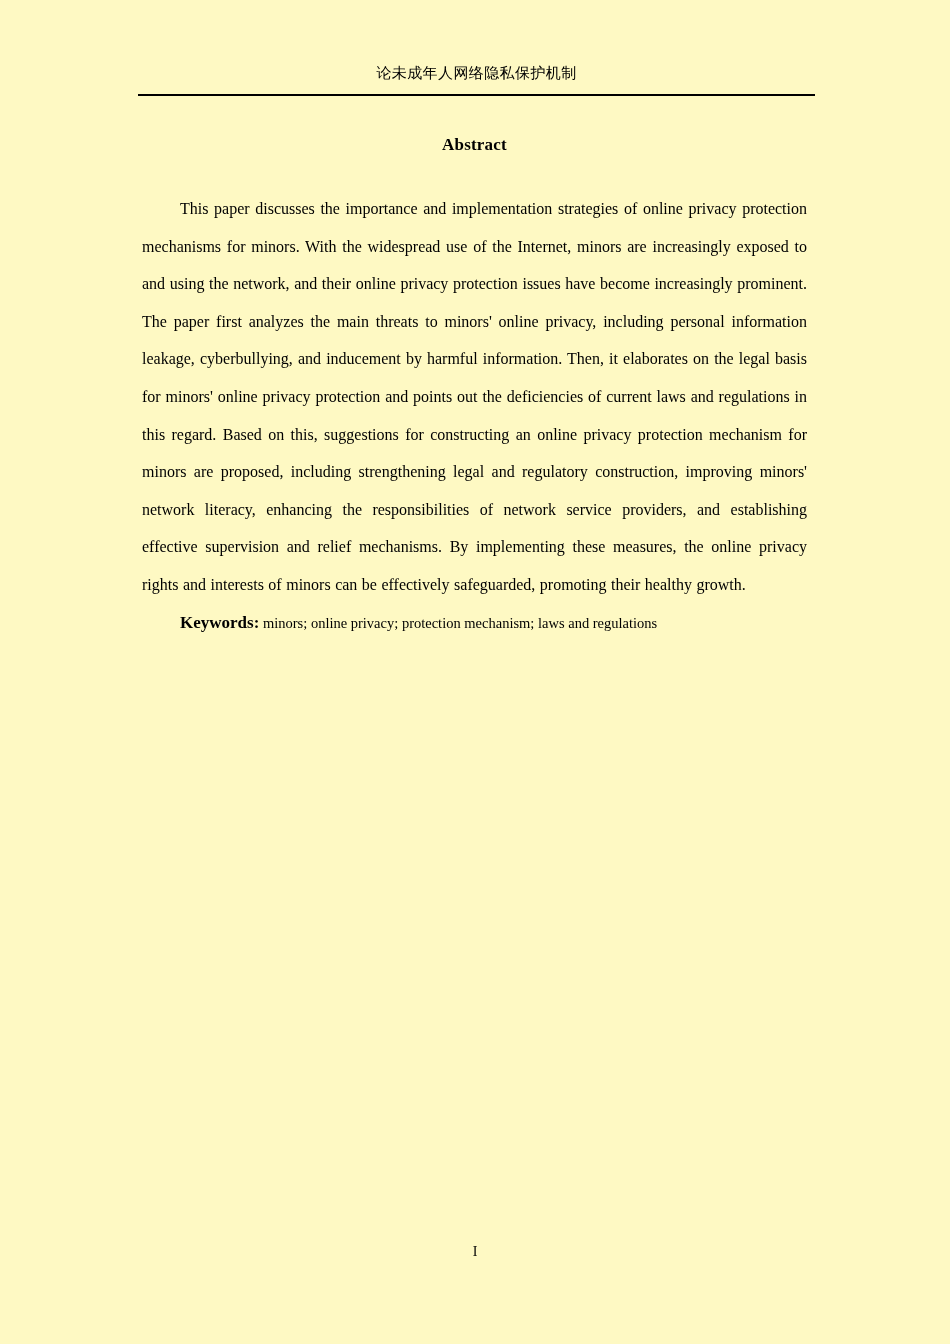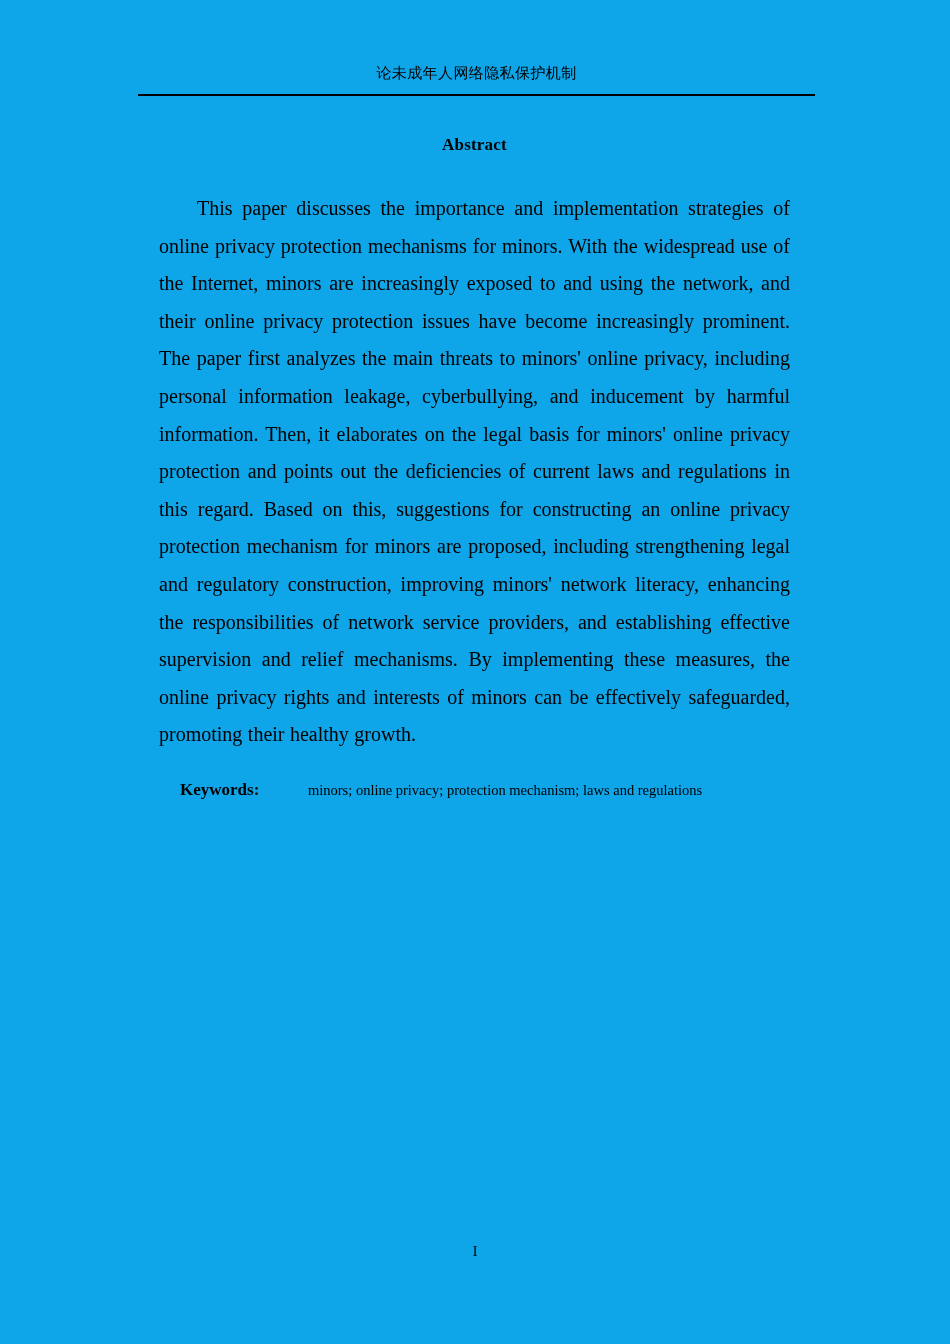--- a/index.html
+++ b/index.html
@@ -8,21 +8,21 @@
     background: #ffffff;
   }
   body {
     font-family: "Liberation Serif", "DejaVu Serif", serif;
     color: #000000;
   }
   .page {
     position: relative;
     width: 950px;
     height: 1344px;
-    background: #0ea5e9;
+    background: #fef9c3;
     overflow: hidden;
     box-sizing: border-box;
   }
 
   
   .page-header {
     position: absolute;
     left: 138px;
     top: 62px;
     width: 677px;
@@ -56,22 +56,22 @@
   .abstract-title {
     text-align: center;
     font-size: 17px;
     font-weight: bold;
     line-height: 30px;
     margin: 0 0 30px 0;
     letter-spacing: 0.2px;
   }
 
   .abstract-body {
-    margin: 17px;
-    font-size: 20px;
+    margin: 0;
+    font-size: 16px;
     line-height: 37.6px;
     text-align: justify;
     text-justify: inter-word;
     text-indent: 38px;
     word-spacing: 0.5px;
   }
 
   .keywords-line {
     margin: 0;
     padding-left: 38px;
@@ -79,21 +79,20 @@
     line-height: 37.6px;
     text-align: left;
   }
   .keywords-label {
     font-weight: bold;
     font-size: 17px;
     margin-top: 36px;
   }
   .keywords-value {
     font-size: 14.5px;
-    margin-left: 45px;
   }
 
   
   .page-number {
     position: absolute;
     left: 0;
     top: 1243px;
     width: 950px;
     text-align: center;
     font-size: 14px;

